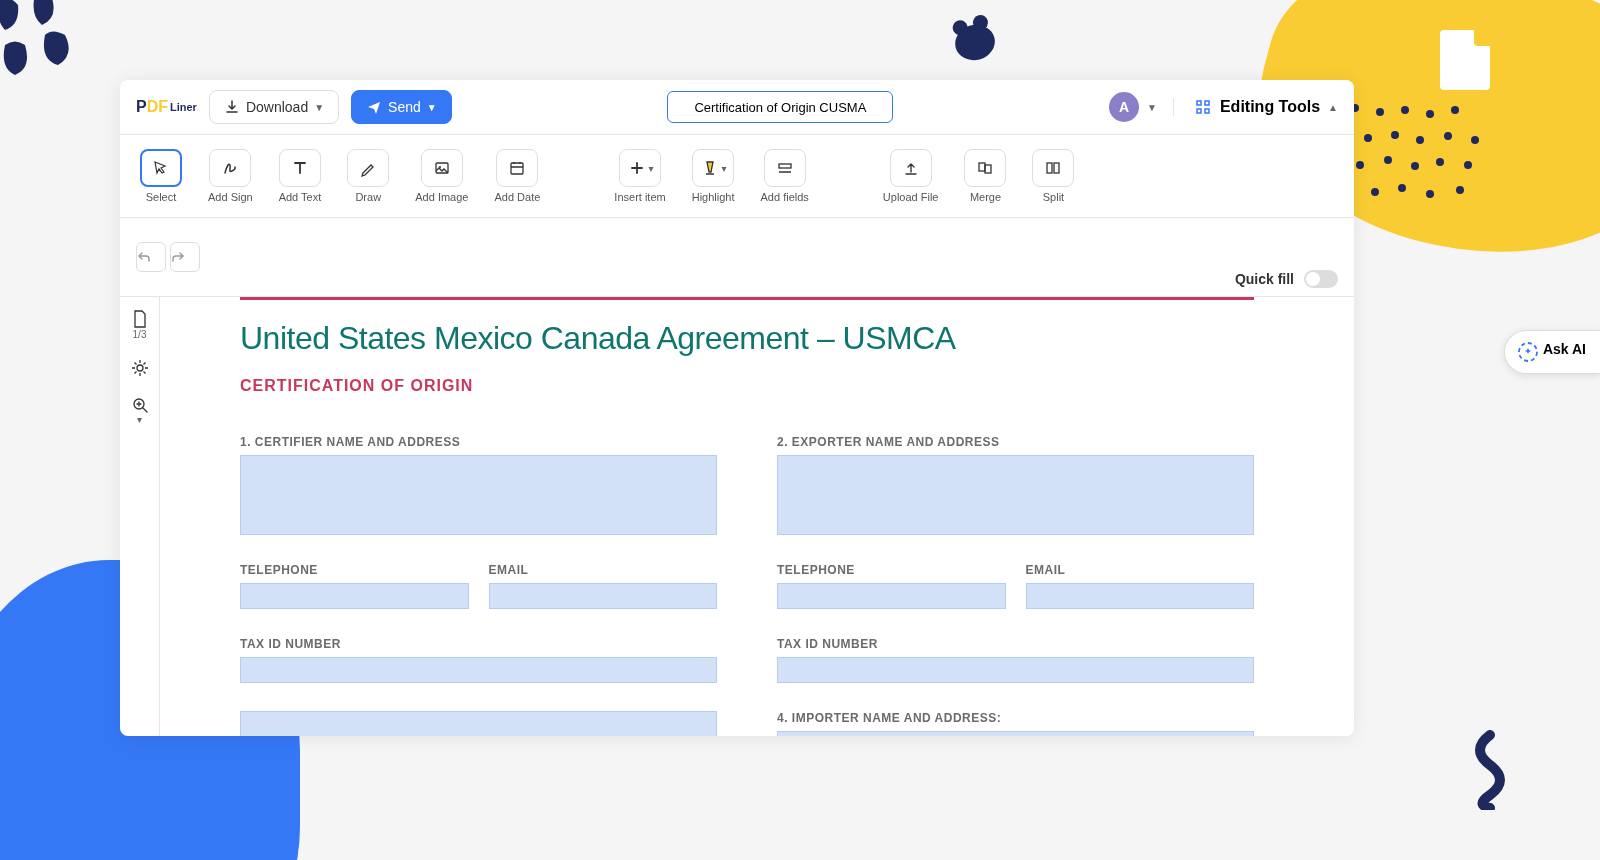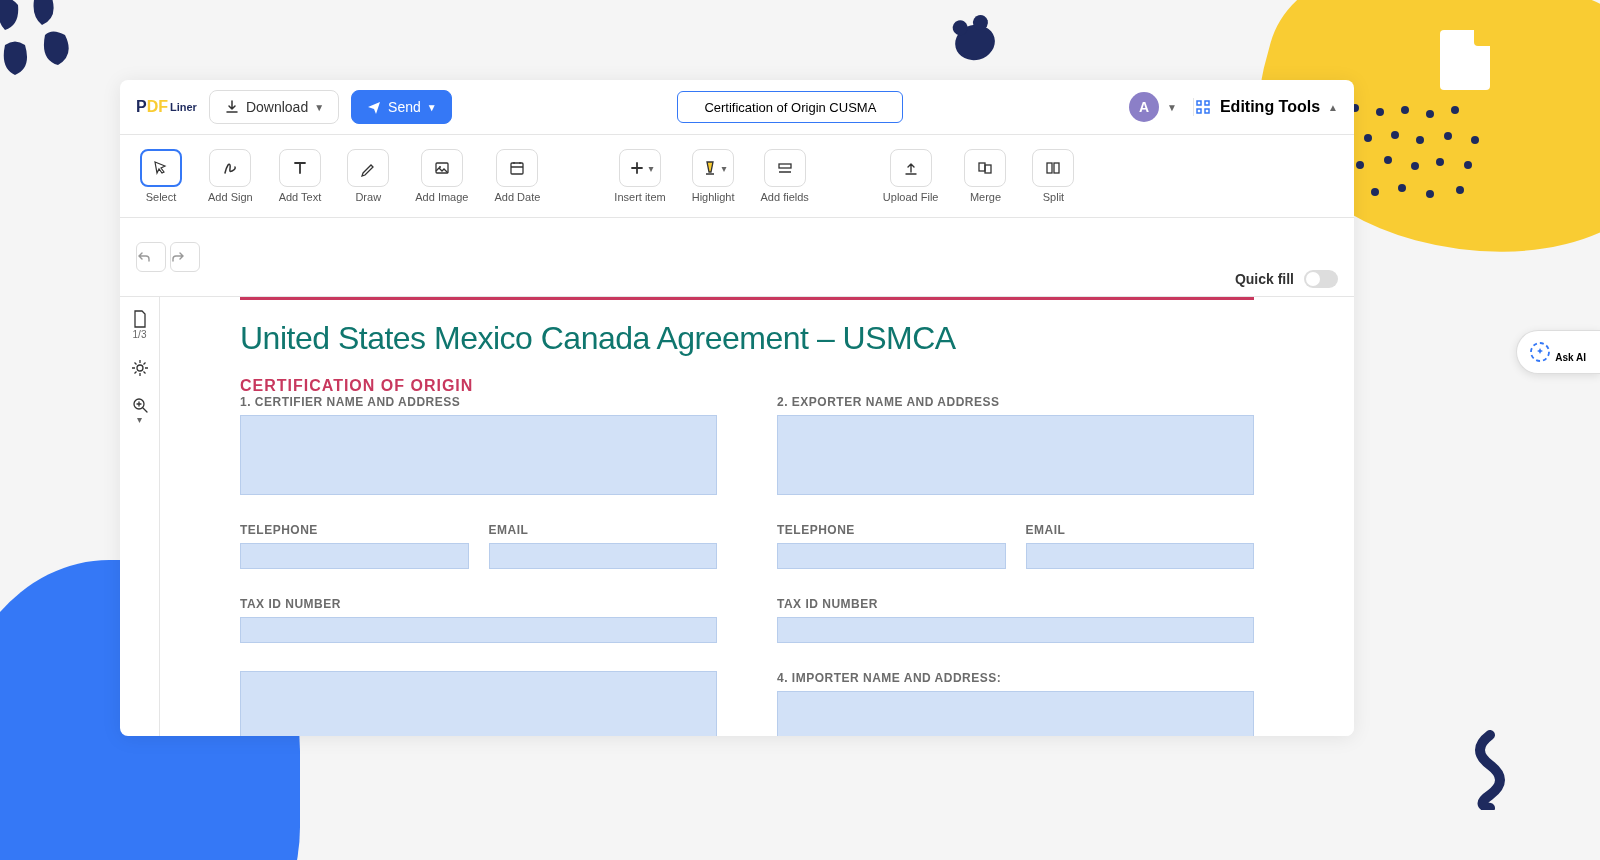--- a/index.html
+++ b/index.html
@@ -27,21 +27,21 @@
 .logo { display: flex; align-items: center; font-weight: 700; font-size: 16px; color: #1e2a5e; }
 .logo-p1 { color: #1e2a5e; }
 .logo-df { color: #f9cc33; }
 .logo-liner { color: #1e2a5e; font-size: 11px; font-weight: 600; margin-left: 2px; }
 .btn { display: flex; align-items: center; gap: 6px; padding: 8px 14px; border: 1px solid #ddd; border-radius: 8px; background: white; cursor: pointer; font-size: 14px; font-weight: 500; color: #333; }
 .btn-primary { background: #3578f6; color: white; border-color: #3578f6; }
 .doc-name { margin: 0 auto; border: 1px solid #3578f6; border-radius: 6px; padding: 6px 12px; background: white; text-decoration: underline; }
 .doc-name input { border: none; outline: none; font-size: 13px; width: 200px; text-align: center; }
 .avatar { width: 30px; height: 30px; border-radius: 50%; background: #8b7fc7; color: white; display: flex; align-items: center; justify-content: center; font-weight: 600; font-size: 14px; }
 .header-right { display: flex; align-items: center; gap: 8px; }
-.editing-tools { display: flex; align-items: center; gap: 8px; padding-left: 0; border-left: 1px solid #e5e5e5; margin-left: 8px; }
+.editing-tools { display: flex; align-items: center; gap: 8px; padding-left: 20px; border-left: 1px solid #e5e5e5; margin-left: 8px; }
 
 
 .toolbar { display: flex; align-items: center; padding: 10px 16px; border-bottom: 1px solid #e5e5e5; gap: 18px; }
 .tool { display: flex; flex-direction: column; align-items: center; gap: 4px; cursor: pointer; padding: 4px; }
 .tool-icon { width: 42px; height: 38px; border: 1px solid #ddd; border-radius: 8px; display: flex; align-items: center; justify-content: center; }
 .tool.active .tool-icon { border-color: #3578f6; border-width: 2px; }
 .tool-label { font-size: 11px; color: #555; }
 .tool-spacer { flex: 0 0 30px; }
 
 
@@ -54,32 +54,32 @@
 
 
 .body { flex: 1; display: flex; overflow: hidden; }
 .left-rail { width: 40px; border-right: 1px solid #e5e5e5; display: flex; flex-direction: column; align-items: center; padding: 12px 0; gap: 18px; }
 .rail-item { display: flex; flex-direction: column; align-items: center; font-size: 10px; color: #666; cursor: pointer; }
 
 
 .canvas { flex: 1; overflow: auto; background: white; padding: 0 100px 0 80px; position: relative; }
 .red-line { height: 3px; background: #c8385e; margin-bottom: 20px; }
 .doc-title { font-size: 32px; font-weight: 400; color: #0f766e; margin-bottom: 20px; letter-spacing: -0.5px; }
-.doc-subtitle { font-size: 16px; font-weight: 700; color: #c8385e; letter-spacing: 1px; }
+.doc-subtitle { font-size: 16px; font-weight: 700; color: #c8385e; letter-spacing: 1px; margin-bottom: 40px; }
 .form-row { display: flex; gap: 60px; margin-bottom: 28px; }
 .form-col { flex: 1; }
 .form-label { font-size: 12px; font-weight: 700; color: #6b6b6b; letter-spacing: 0.5px; margin-bottom: 6px; }
 .form-field { background: #d2e1f7; border: 1px solid #b8cdec; }
 .field-tall { height: 80px; }
 .field-short { height: 26px; }
 .sub-row { display: flex; gap: 20px; }
 .sub-col { flex: 1; }
 
 
-.ask-ai { position: absolute; right: 0; top: 330px; background: white; border: 1px solid #ddd; border-radius: 24px 0 0 24px; padding: 10px 14px 10px 12px; display: flex; align-items: flex-end; gap: 4px; font-weight: 600; font-size: 10px; cursor: pointer; box-shadow: 0 2px 8px rgba(0,0,0,0.1); z-index: 10; border-right: none; }
+.ask-ai { position: absolute; right: 0; top: 330px; background: white; border: 1px solid #ddd; border-radius: 24px 0 0 24px; padding: 10px 14px 10px 12px; display: flex; align-items: flex-start; gap: 4px; font-weight: 600; font-size: 14px; cursor: pointer; box-shadow: 0 2px 8px rgba(0,0,0,0.1); z-index: 10; border-right: none; }
 .ask-ai-icon { width: 22px; height: 22px; }
 
 .chev { font-size: 10px; color: #666; }
 svg { display: block; }
 </style>
 </head>
 <body>
 
 <svg class="bg-blob blob-tl" viewBox="0 0 120 100">
     <path d="M10,10 Q5,30 15,40 Q30,35 28,15 Q20,5 10,10 M45,5 Q40,25 52,35 Q68,28 62,8 Q52,0 45,5 M15,55 Q10,78 25,85 Q42,78 35,55 Q25,48 15,55 M55,45 Q50,70 68,75 Q85,65 75,45 Q62,38 55,45" fill="#1e2a5e"></path>

